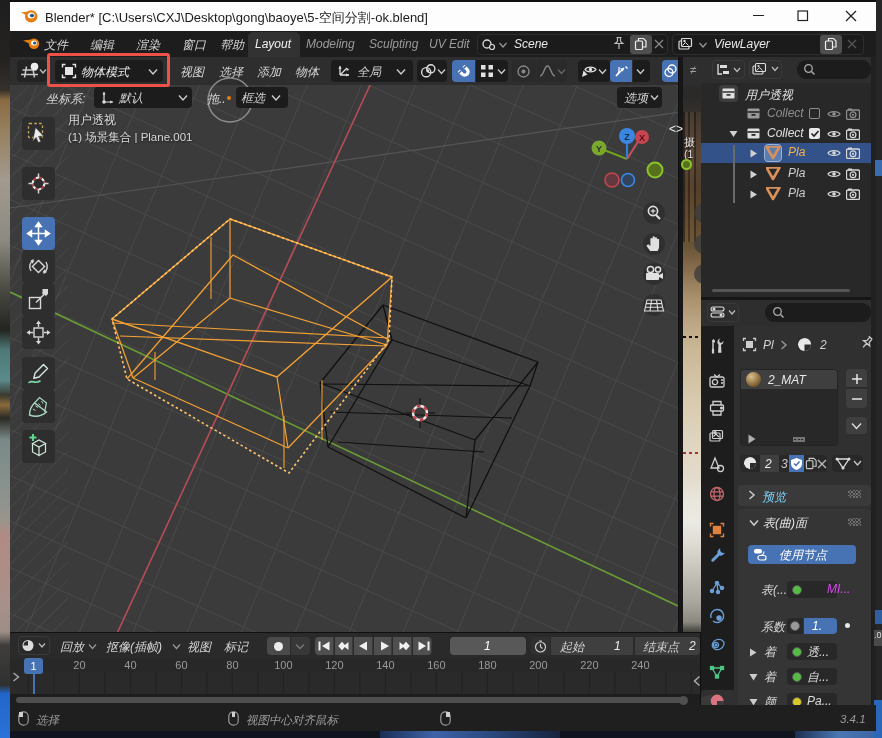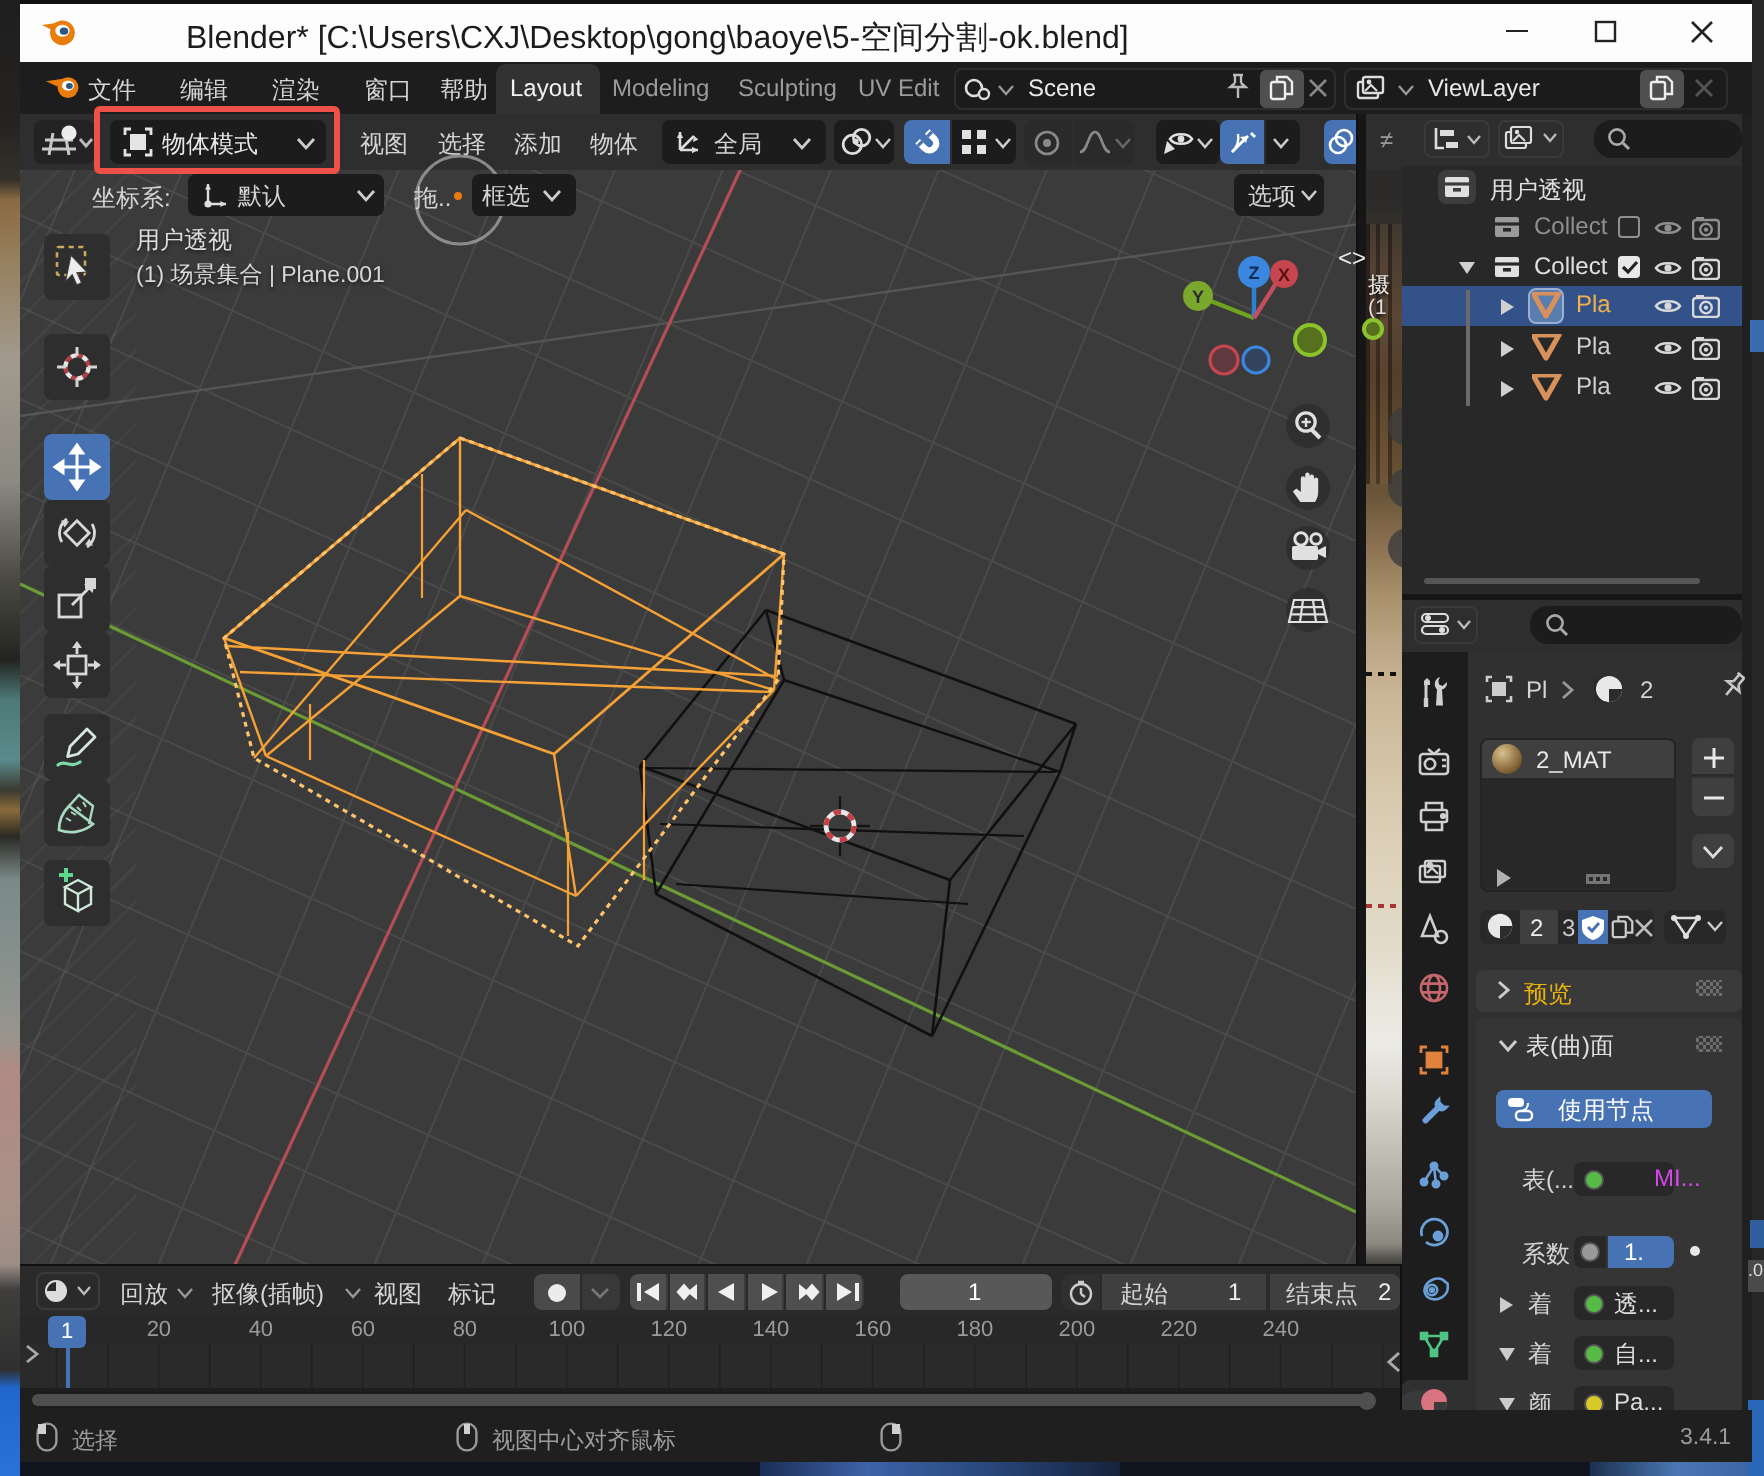--- a/index.html
+++ b/index.html
@@ -1,18 +1,18 @@
 <!DOCTYPE html>
 <html><head><meta charset="utf-8">
 <style>
 * { margin:0; padding:0; box-sizing:border-box; }
 html,body { width:882px; height:738px; overflow:hidden; background:#101010; }
 body { font-family:"Liberation Sans", sans-serif; position:relative; }
 .abs { position:absolute; }
-.txt { color:#d4d4d4; font-size:12px; white-space:nowrap; }
+.txt { color:#d4d4d4; font-size:12px; white-space:nowrap;font-style:italic; }
 .dim { color:#9b9b9b; }
 .w { background:#1c1c1c; border-radius:4px; }
 </style></head>
 <body>
 
 <div class="abs" style="left:0;top:0;width:10px;height:738px;background:
 linear-gradient(180deg,#1f1e1e 0px,#242321 60px,#35302a 90px,#8a6a42 100px,#96805e 130px,#a29a8e 180px,#8c8a82 240px,#4a4a42 290px,#23241f 330px,#4d7a78 350px,#5a8a8a 380px,#3a3a30 395px,#8a6a3a 405px,#2a2a24 418px,#7a8a88 440px,#8a928e 490px,#9a948c 520px,#b08a84 535px,#ae8d86 560px,#a89088 605px,#9c8e86 632px,#3f3e3c 645px,#303030 685px,#2166cc 694px,#2a72d8 738px);"></div>
 
 <div class="abs" style="left:10px;top:731px;width:872px;height:7px;background:#10141f;"></div>
 <div class="abs" style="left:380px;top:731px;width:180px;height:7px;background:linear-gradient(90deg,#1a2e55,#3d63a8 30%,#2a4a80 60%,#16233d);"></div>
@@ -26,21 +26,21 @@
 <div class="abs" style="left:874px;top:630px;width:8px;height:16px;background:#4a4a4a;color:#ddd;font-size:9px;">.0</div>
 <div class="abs" style="left:874px;top:700px;width:8px;height:38px;background:#2a67b8;"></div>
 
 <div class="abs" style="left:10px;top:2px;width:866px;height:29px;background:#fdfdfd;"></div>
 <svg class="abs" style="left:20px;top:7px" width="19" height="17" viewBox="0 0 19 17">
 <path d="M1 5.5 L10 4.2 L7 8.5 Z" fill="#e87d0d"></path>
 <circle cx="11.2" cy="9.4" r="6.2" fill="#e87d0d"></circle>
 <ellipse cx="11.2" cy="8.4" rx="3.6" ry="3" fill="#fff"></ellipse>
 <ellipse cx="12" cy="8.6" rx="2.1" ry="1.8" fill="#265787"></ellipse>
 </svg>
-<div class="abs" style="left:45px;top:9px;font-size:16px;color:#1c1c1c;margin-left:48px;">Blender* [C:\Users\CXJ\Desktop\gong\baoye\5-空间分割-ok.blend]</div>
+<div class="abs" style="left:45px;top:9px;font-size:13px;color:#1c1c1c;">Blender* [C:\Users\CXJ\Desktop\gong\baoye\5-空间分割-ok.blend]</div>
 <div class="abs" style="left:753px;top:15px;width:11px;height:1.4px;background:#222;"></div>
 <svg class="abs" style="left:797px;top:10px" width="12" height="12">
     <rect x="1" y="1" width="9.5" height="9.5" fill="none" stroke="#222" stroke-width="1.2"></rect>
   </svg>
 <svg class="abs" style="left:845px;top:10px" width="12" height="12">
     <path d="M1 1 L11 11 M11 1 L1 11" stroke="#222" stroke-width="1.3"></path>
   </svg>
 
 <div class="abs" style="left:10px;top:31px;width:866px;height:26px;background:#1d1d1d;"></div>
 <svg class="abs" style="left:22px;top:36px" width="20" height="15" viewBox="0 0 20 15">
@@ -698,21 +698,21 @@
     <circle cx="14" cy="3" r="1.5" fill="#ddd"></circle>
     <circle cx="8" cy="12" r="1.5" fill="#ddd"></circle>
   </svg>
 <svg class="abs" style="left:853px;top:460px" width="9" height="8">
     <path d="M1 1 l3.5 4 3.5-4" stroke="#ccc" stroke-width="1.2" fill="none"></path>
   </svg>
 <div class="abs" style="left:738px;top:485px;width:133px;height:21px;background:#3a3a3a;border-radius:4px;"></div>
 <svg class="abs" style="left:748px;top:490px" width="8" height="10">
     <path d="M1.5 1 l4.5 4 -4.5 4" stroke="#ccc" stroke-width="1.5" fill="none"></path>
   </svg>
-<div class="abs txt" style="left:762px;top:489px;color:#eab308;">预览</div>
+<div class="abs txt" style="left:762px;top:489px;color:#7dd3fc;">预览</div>
 <div class="abs" style="left:848px;top:490px;width:13px;height:8px;background:repeating-linear-gradient(90deg,#808080 0 1.5px,transparent 1.5px 3.4px),repeating-linear-gradient(0deg,#808080 0 1.5px,transparent 1.5px 3.4px);background-blend-mode:multiply;opacity:.75"></div>
 <div class="abs" style="left:738px;top:509px;width:133px;height:201px;background:#353535;border-radius:4px 4px 0 0;"></div>
 <svg class="abs" style="left:749px;top:519px" width="10" height="8">
     <path d="M1 1.5 l4 4.5 4-4.5" stroke="#ccc" stroke-width="1.5" fill="none"></path>
   </svg>
 <div class="abs txt" style="left:763px;top:515px;color:#e0e0e0;">表(曲)面</div>
 <div class="abs" style="left:848px;top:518px;width:13px;height:8px;background:repeating-linear-gradient(90deg,#808080 0 1.5px,transparent 1.5px 3.4px),repeating-linear-gradient(0deg,#808080 0 1.5px,transparent 1.5px 3.4px);background-blend-mode:multiply;opacity:.75"></div>
 <div class="abs" style="left:748px;top:545px;width:108px;height:19px;background:#4772b3;border-radius:4px;"></div>
 <svg class="abs" style="left:753px;top:548px" width="14" height="13" viewBox="0 0 14 13">
     <rect x="1" y="1" width="8" height="4.5" rx="2" fill="#fff"></rect>

